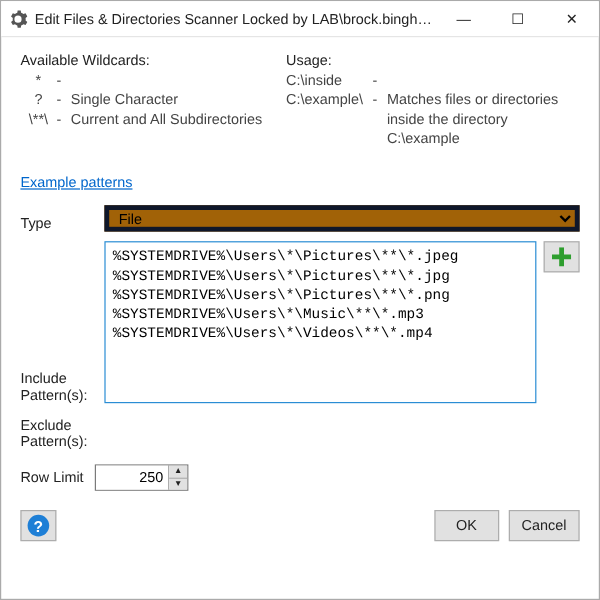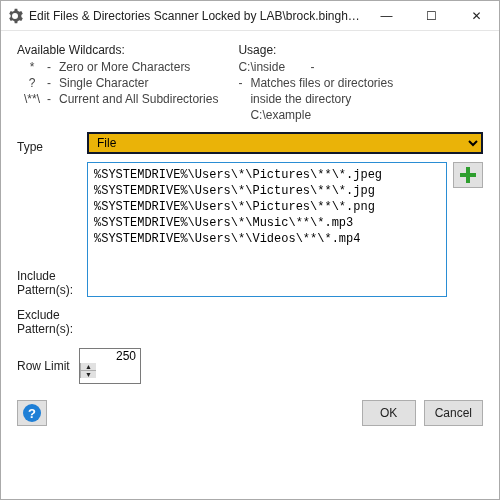--- a/index.html
+++ b/index.html
@@ -48,21 +48,21 @@
   .content {
     flex: 1;
     padding: 12px 16px 12px 16px;
     display: flex;
     flex-direction: column;
     gap: 8px;
   }
   .help-cols {
     display: flex;
     gap: 20px;
-    margin-bottom: 1px;
+    margin-bottom: 14px;
   }
   .help-col h4 {
     margin: 0 0 2px 0;
     font-weight: 400;
     font-size: 12px;
   }
   .help-row {
     display: flex;
     margin: 0;
     line-height: 16px;
@@ -95,22 +95,22 @@
     gap: 10px;
   }
   .form-row .lbl {
     width: 60px;
     flex-shrink: 0;
     padding-top: 3px;
   }
   select.type-select {
     flex: 1;
     height: 22px;
-    border: 2px solid #0f172a;
-    background: #eab308;
+    border: 4px solid #0f172a;
+    background: #a16207;
     font-family: inherit;
     font-size: 12px;
     padding: 0 4px;
   }
   .textarea-wrap {
     flex: 1;
     display: flex;
     gap: 6px;
     align-items: flex-start;
   }
@@ -142,22 +142,21 @@
 
   .rowlimit {
     display: flex;
     align-items: center;
     gap: 2px;
     margin-top: 4px;
   }
   .spinner-wrap {
     display: inline-flex;
     border: 1px solid #7a7a7a;
-    height: 36px;
-    flex-direction: column;
+    height: 22px;
   }
   .spinner-wrap input {
     width: 60px;
     border: none;
     text-align: right;
     padding: 0 4px;
     font-family: inherit;
     font-size: 12px;
   }
   .spinner-btns {
@@ -225,46 +224,47 @@
   </div>
 
   <div class="content">
 
     <div class="help-cols">
       <div class="help-col">
         <h4>Available Wildcards:</h4>
         <div class="help-row">
           <span class="help-key">*</span>
           <span class="help-dash">-</span>
-          <span class="help-val">Zero or More Characters</span>
         </div>
         <div class="help-row">
           <span class="help-key">?</span>
           <span class="help-dash">-</span>
           <span class="help-val">Single Character</span>
         </div>
         <div class="help-row">
           <span class="help-key">\**\</span>
           <span class="help-dash">-</span>
           <span class="help-val">Current and All Subdirectories</span>
         </div>
       </div>
       <div class="help-col">
         <h4>Usage:</h4>
         <div class="help-row">
           <span class="usage-key">C:\inside</span>
           <span class="usage-dash">-</span>
         </div>
         <div class="help-row">
+          <span class="usage-key">C:\example\</span>
           <span class="usage-dash">-</span>
           <span class="usage-val">Matches files or directories inside the directory C:\example</span>
         </div>
       </div>
     </div>
 
+    <div class="link">Example patterns</div>
 
     <div class="form-row">
       <div class="lbl">Type</div>
       <select class="type-select">
         <option>File</option>
       </select>
     </div>
 
     <div class="form-row">
       <div class="lbl">Include Pattern(s):</div>

